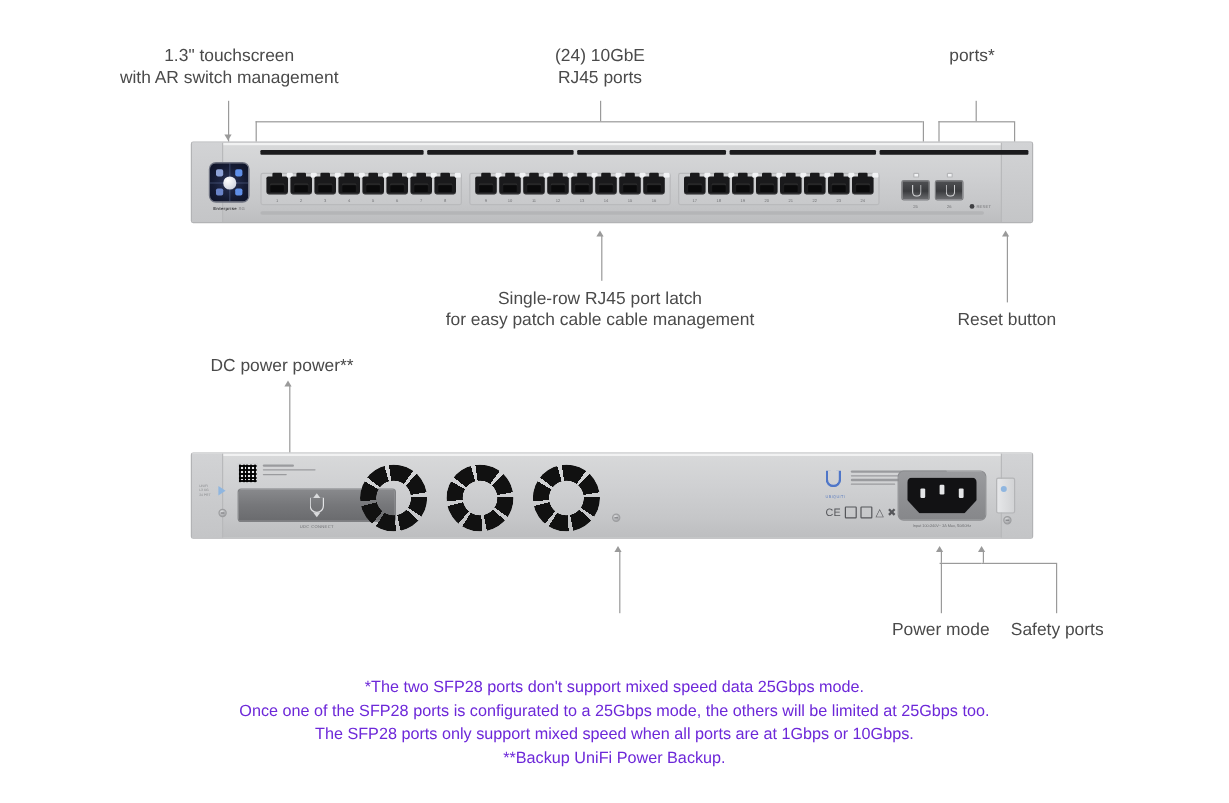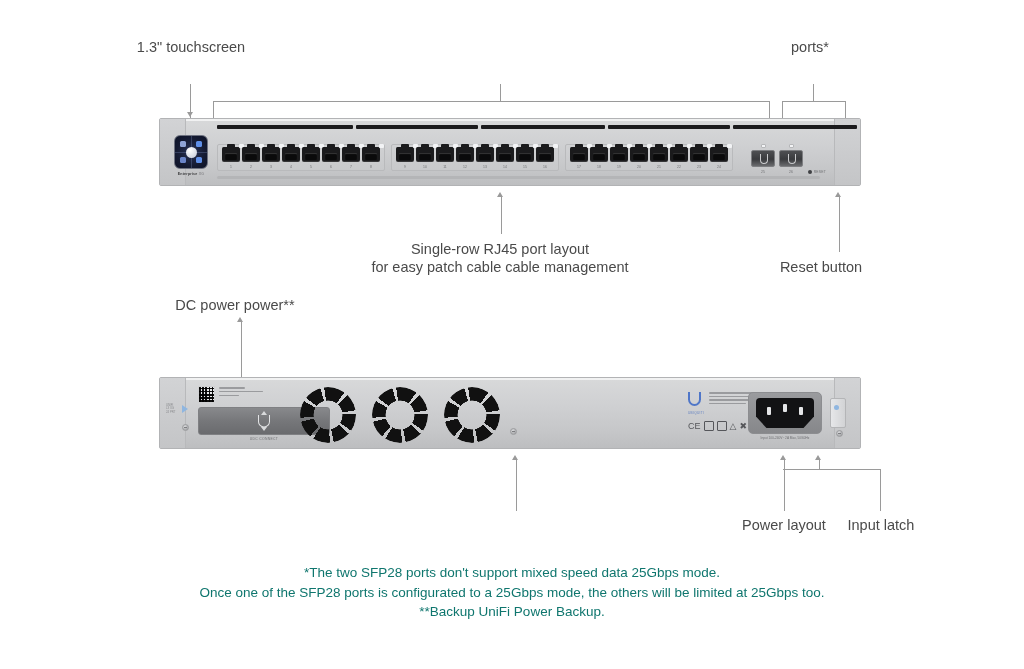--- a/index.html
+++ b/index.html
@@ -475,35 +475,40 @@
     border-radius: 50%;
     background: #8fb6e0;
   }
 
   
   #footnotes {
     position: absolute;
     left: 0; right: 0;
     top: 563px;
     text-align: center;
-    color: #0f766e;
+    color: #6d28d9;
     font-size: 13.5px;
     line-height: 19.5px;
   }
   #footnotes .ln { display: block; }
 </style>
 </head>
 <body>
 
 <div id="stage">
 
   <div class="callout" style="left:46px; top:38px; width:290px;">
     <span class="ln">1.3" touchscreen</span>
-  </div>
-
+    <span class="ln">with AR switch management</span>
+  </div>
+
+  <div class="callout" style="left:400px; top:38px; width:200px;">
+    <span class="ln">(24) 10GbE</span>
+    <span class="ln">RJ45 ports</span>
+  </div>
 
   <div class="callout" style="left:710px; top:38px; width:200px;">
     <span class="ln">ports*</span>
   </div>
 
   <div class="vline" style="left:190px; top:84px; height:34px;"></div>
   <div class="arrow-down" style="left:186.5px; top:112px;"></div>
 
   <div class="hline" style="left:213px; top:101px; width:556px;"></div>
   <div class="vline" style="left:213px; top:101px; height:17px;"></div>
@@ -714,27 +719,27 @@
 
     <div class="reset-wrap">
       <div class="reset-dot"></div>
       <div class="reset-txt">RESET</div>
     </div>
   </div>
 
   <div class="arrow-up" style="left:497px; top:192px;"></div>
   <div class="vline" style="left:500.5px; top:196px; height:38px;"></div>
   <div class="callout" style="left:320px; top:240px; width:360px;">
-    <span class="ln">Single-row RJ45 port layout</span>
+    <span class="ln">Single-row RJ45 port latch</span>
     <span class="ln">for easy patch cable cable management</span>
   </div>
 
   <div class="arrow-up" style="left:835px; top:192px;"></div>
   <div class="vline" style="left:838.5px; top:196px; height:56px;"></div>
-  <div class="callout" style="left:740px; top:258px; width:162px;">
+  <div class="callout" style="left:758px; top:258px; width:162px;">
     <span class="ln">Reset button</span>
   </div>
 
   <div class="callout" style="left:155px; top:296px; width:160px;">
     <span class="ln">DC power power**</span>
   </div>
   <div class="arrow-up" style="left:237px; top:317px;"></div>
   <div class="vline" style="left:240.5px; top:321px; height:56px;"></div>
 
   <div class="chassis" id="rear">
@@ -803,30 +808,31 @@
   </div>
 
   <div class="arrow-up" style="left:512px; top:455px;"></div>
   <div class="vline" style="left:515.5px; top:459px; height:52px;"></div>
 
   <div class="arrow-up" style="left:780px; top:455px;"></div>
   <div class="vline" style="left:783.5px; top:459px; height:10px;"></div>
   <div class="hline" style="left:783px; top:469px; width:35px;"></div>
   <div class="vline" style="left:783.5px; top:469px; height:42px;"></div>
   <div class="callout" style="left:723px; top:516px; width:122px;">
-    <span class="ln">Power layout</span>
+    <span class="ln">Power mode</span>
   </div>
 
   <div class="arrow-up" style="left:815px; top:455px;"></div>
   <div class="vline" style="left:818.5px; top:459px; height:10px;"></div>
   <div class="hline" style="left:818px; top:469px; width:62px;"></div>
   <div class="vline" style="left:879.5px; top:469px; height:42px;"></div>
   <div class="callout" style="left:820px; top:516px; width:122px;">
-    <span class="ln">Input latch</span>
+    <span class="ln">Safety ports</span>
   </div>
 
   <div id="footnotes">
     <span class="ln">*The two SFP28 ports don't support mixed speed data 25Gbps mode.</span>
     <span class="ln">Once one of the SFP28 ports is configurated to a 25Gbps mode, the others will be limited at 25Gbps too.</span>
+    <span class="ln">The SFP28 ports only support mixed speed when all ports are at 1Gbps or 10Gbps.</span>
     <span class="ln">**Backup UniFi Power Backup.</span>
   </div>
 
 </div>
 
 </body></html>

